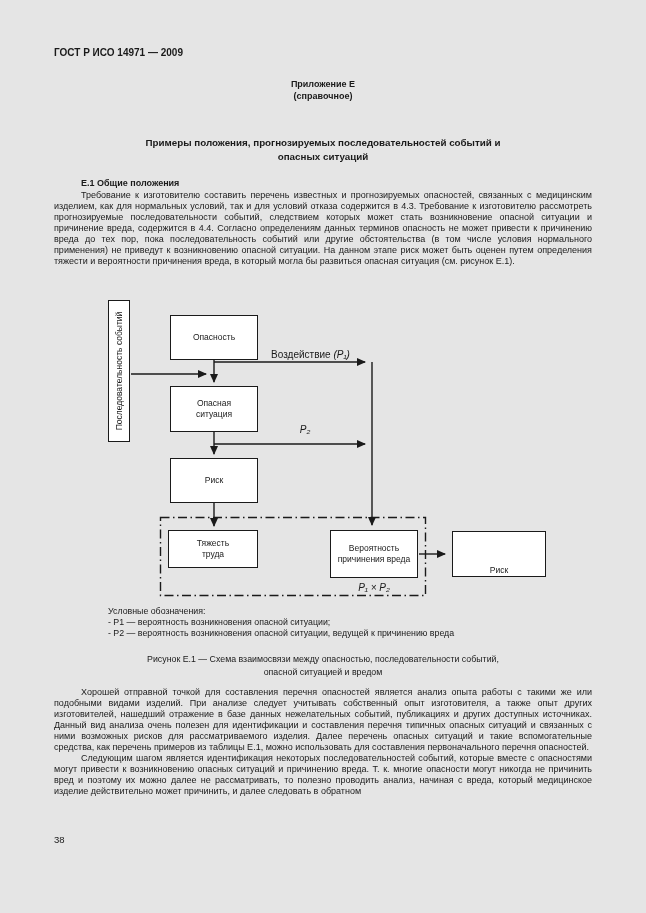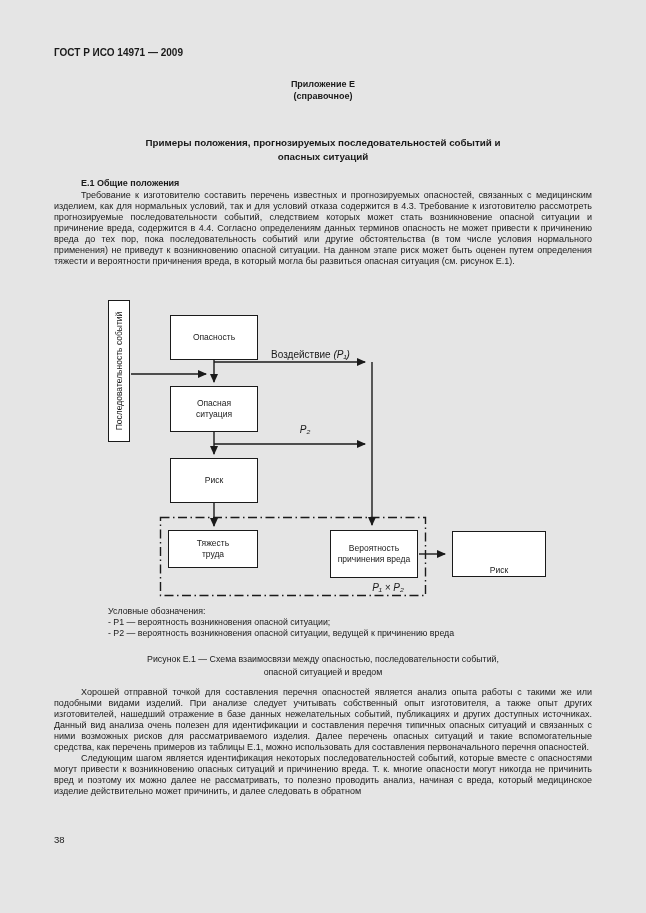--- a/index.html
+++ b/index.html
@@ -144,21 +144,21 @@
     <div class="fbox" style="left:452px; top:231px; width:94px; height:46px;align-items:flex-end;">
       <span>Риск</span>
     </div>
 
     <div class="flabel" style="left:238px; top:49px; width:145px;">
       <span>Воздействие</span> <span class="ital">(P₁)</span>
     </div>
 
     <div class="flabel ital" style="left:260px; top:124px; width:90px;">P₂</div>
 
-    <div class="flabel ital" style="left:344px; top:282px; width:88px;">P₁ × P₂</div>
+    <div class="flabel ital" style="left:330px; top:282px; width:88px;">P₁ × P₂</div>
   </div>
 
   <div class="abs legend">
     <div>Условные обозначения:</div>
     <div>- P1 — вероятность возникновения опасной ситуации;</div>
     <div>- P2 — вероятность возникновения опасной ситуации, ведущей к причинению вреда</div>
   </div>
 
   <div class="abs caption">Рисунок Е.1 — Схема взаимосвязи между опасностью, последовательности событий, опасной ситуацией и вредом</div>
 

